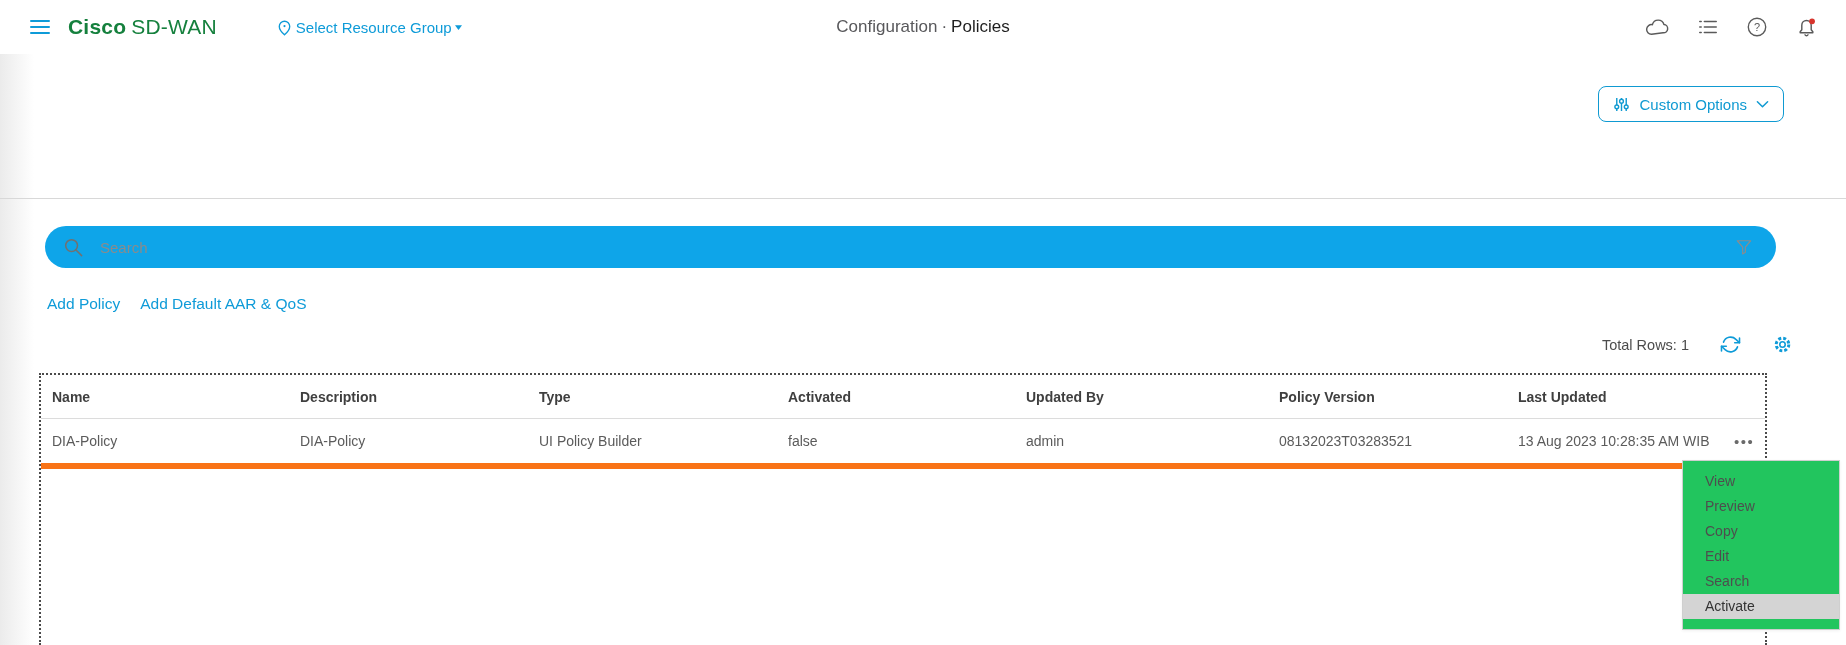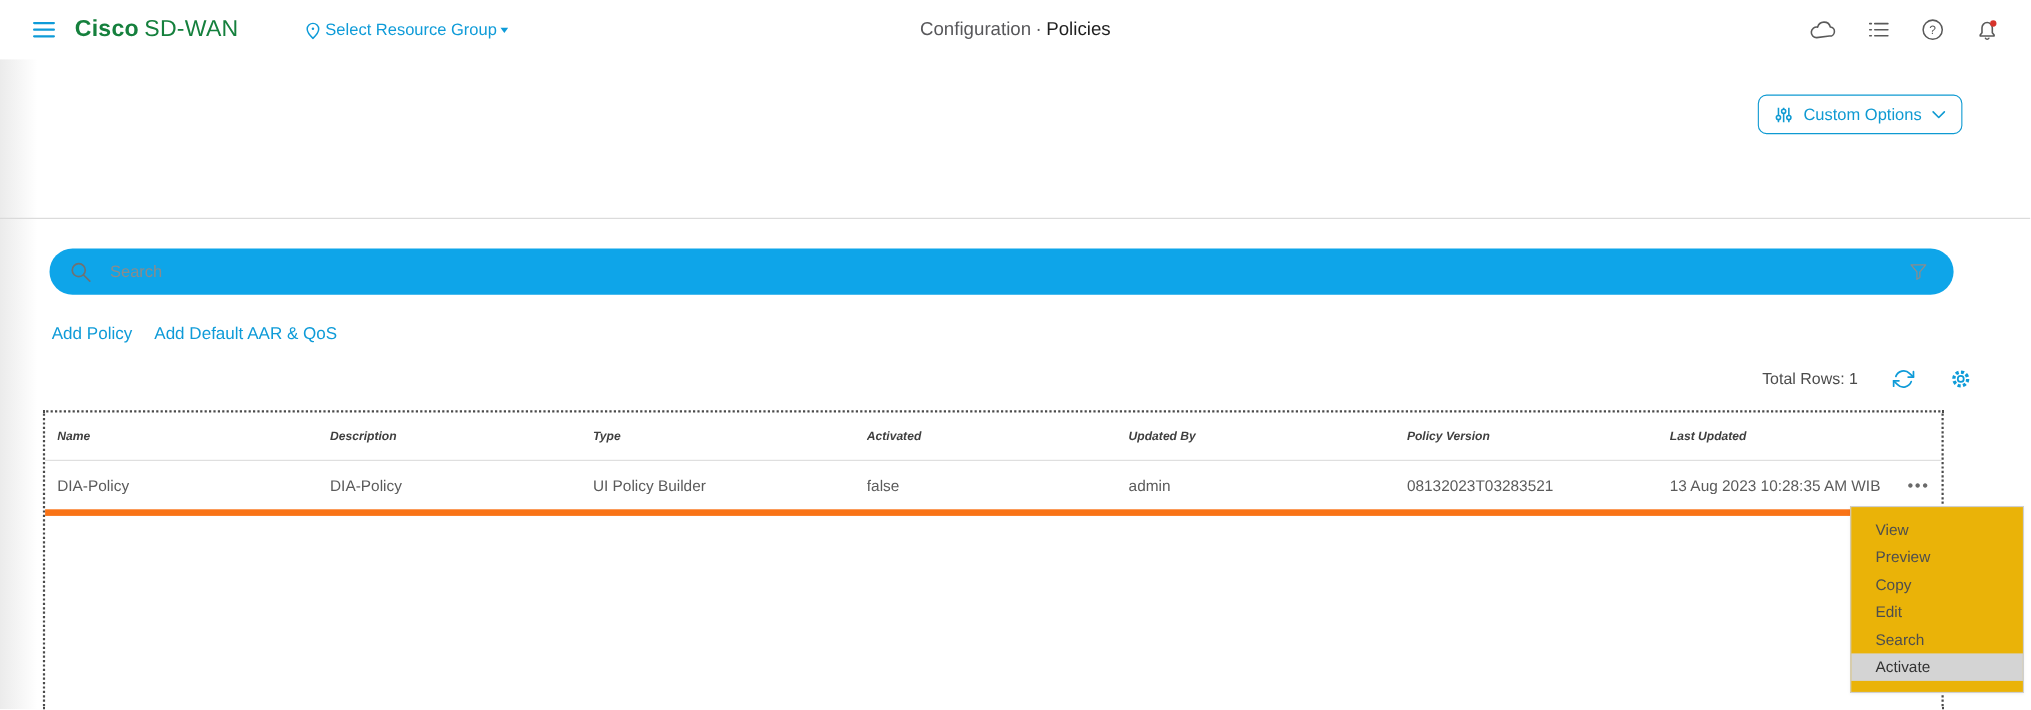--- a/index.html
+++ b/index.html
@@ -44,28 +44,28 @@
 
   
   .rowsbar{position:absolute;right:53px;top:334px;display:flex;align-items:center;gap:31px;}
   .rowsbar .total{font-size:14.5px;color:#4c4c4c;white-space:nowrap;}
   .rowsbar .ic{display:flex;align-items:center;cursor:pointer;}
 
   
   .table{position:absolute;left:39px;top:373px;width:1728px;bottom:0;background:#fff;
     border-top:2px dotted #4a4a4a;border-left:2px dotted #4a4a4a;border-right:2px dotted #4a4a4a;box-sizing:border-box;}
   .trow{display:grid;grid-template-columns:248px 239px 249px 238px 253px 239px 210px 1fr;align-items:center;padding-left:11px;}
-  .thead{height:43px;border-bottom:1px solid #dcdcdc;font-size:11px;font-weight:bold;color:#3f3f3f;font-style:italic;}
+  .thead{height:43px;border-bottom:1px solid #dcdcdc;font-size:14px;font-weight:bold;color:#3f3f3f;}
   .tdata{height:44px;border-bottom:6px solid #f97316;font-size:14px;color:#5b5b5b;}
   .cell{white-space:nowrap;overflow:hidden;text-overflow:ellipsis;padding-right:10px;}
   .menu-cell{display:flex;justify-content:flex-start;}
   .dots-btn{border:none;background:none;color:#6a6a6a;font-size:15px;letter-spacing:1.5px;cursor:pointer;padding:2px 6px;line-height:1;}
 
   
-  .ctx{position:absolute;left:1682px;top:460px;width:158px;background:#eab308;border:1px solid #cfcfcf;
+  .ctx{position:absolute;left:1682px;top:460px;width:158px;background:#22c55e;border:1px solid #cfcfcf;
     padding:8px 0 10px 0;z-index:20;box-sizing:border-box;box-shadow:0 1px 3px rgba(0,0,0,.06);}
   .ctx .item{height:25px;line-height:25px;padding-left:22px;font-size:14px;color:#4e4e4e;cursor:pointer;white-space:nowrap;}
   .ctx .item.hl{background:#d4d4d4;color:#333;}
 
   svg{display:block;}
 </style>
 </head>
 <body>
 
 <div class="app">

